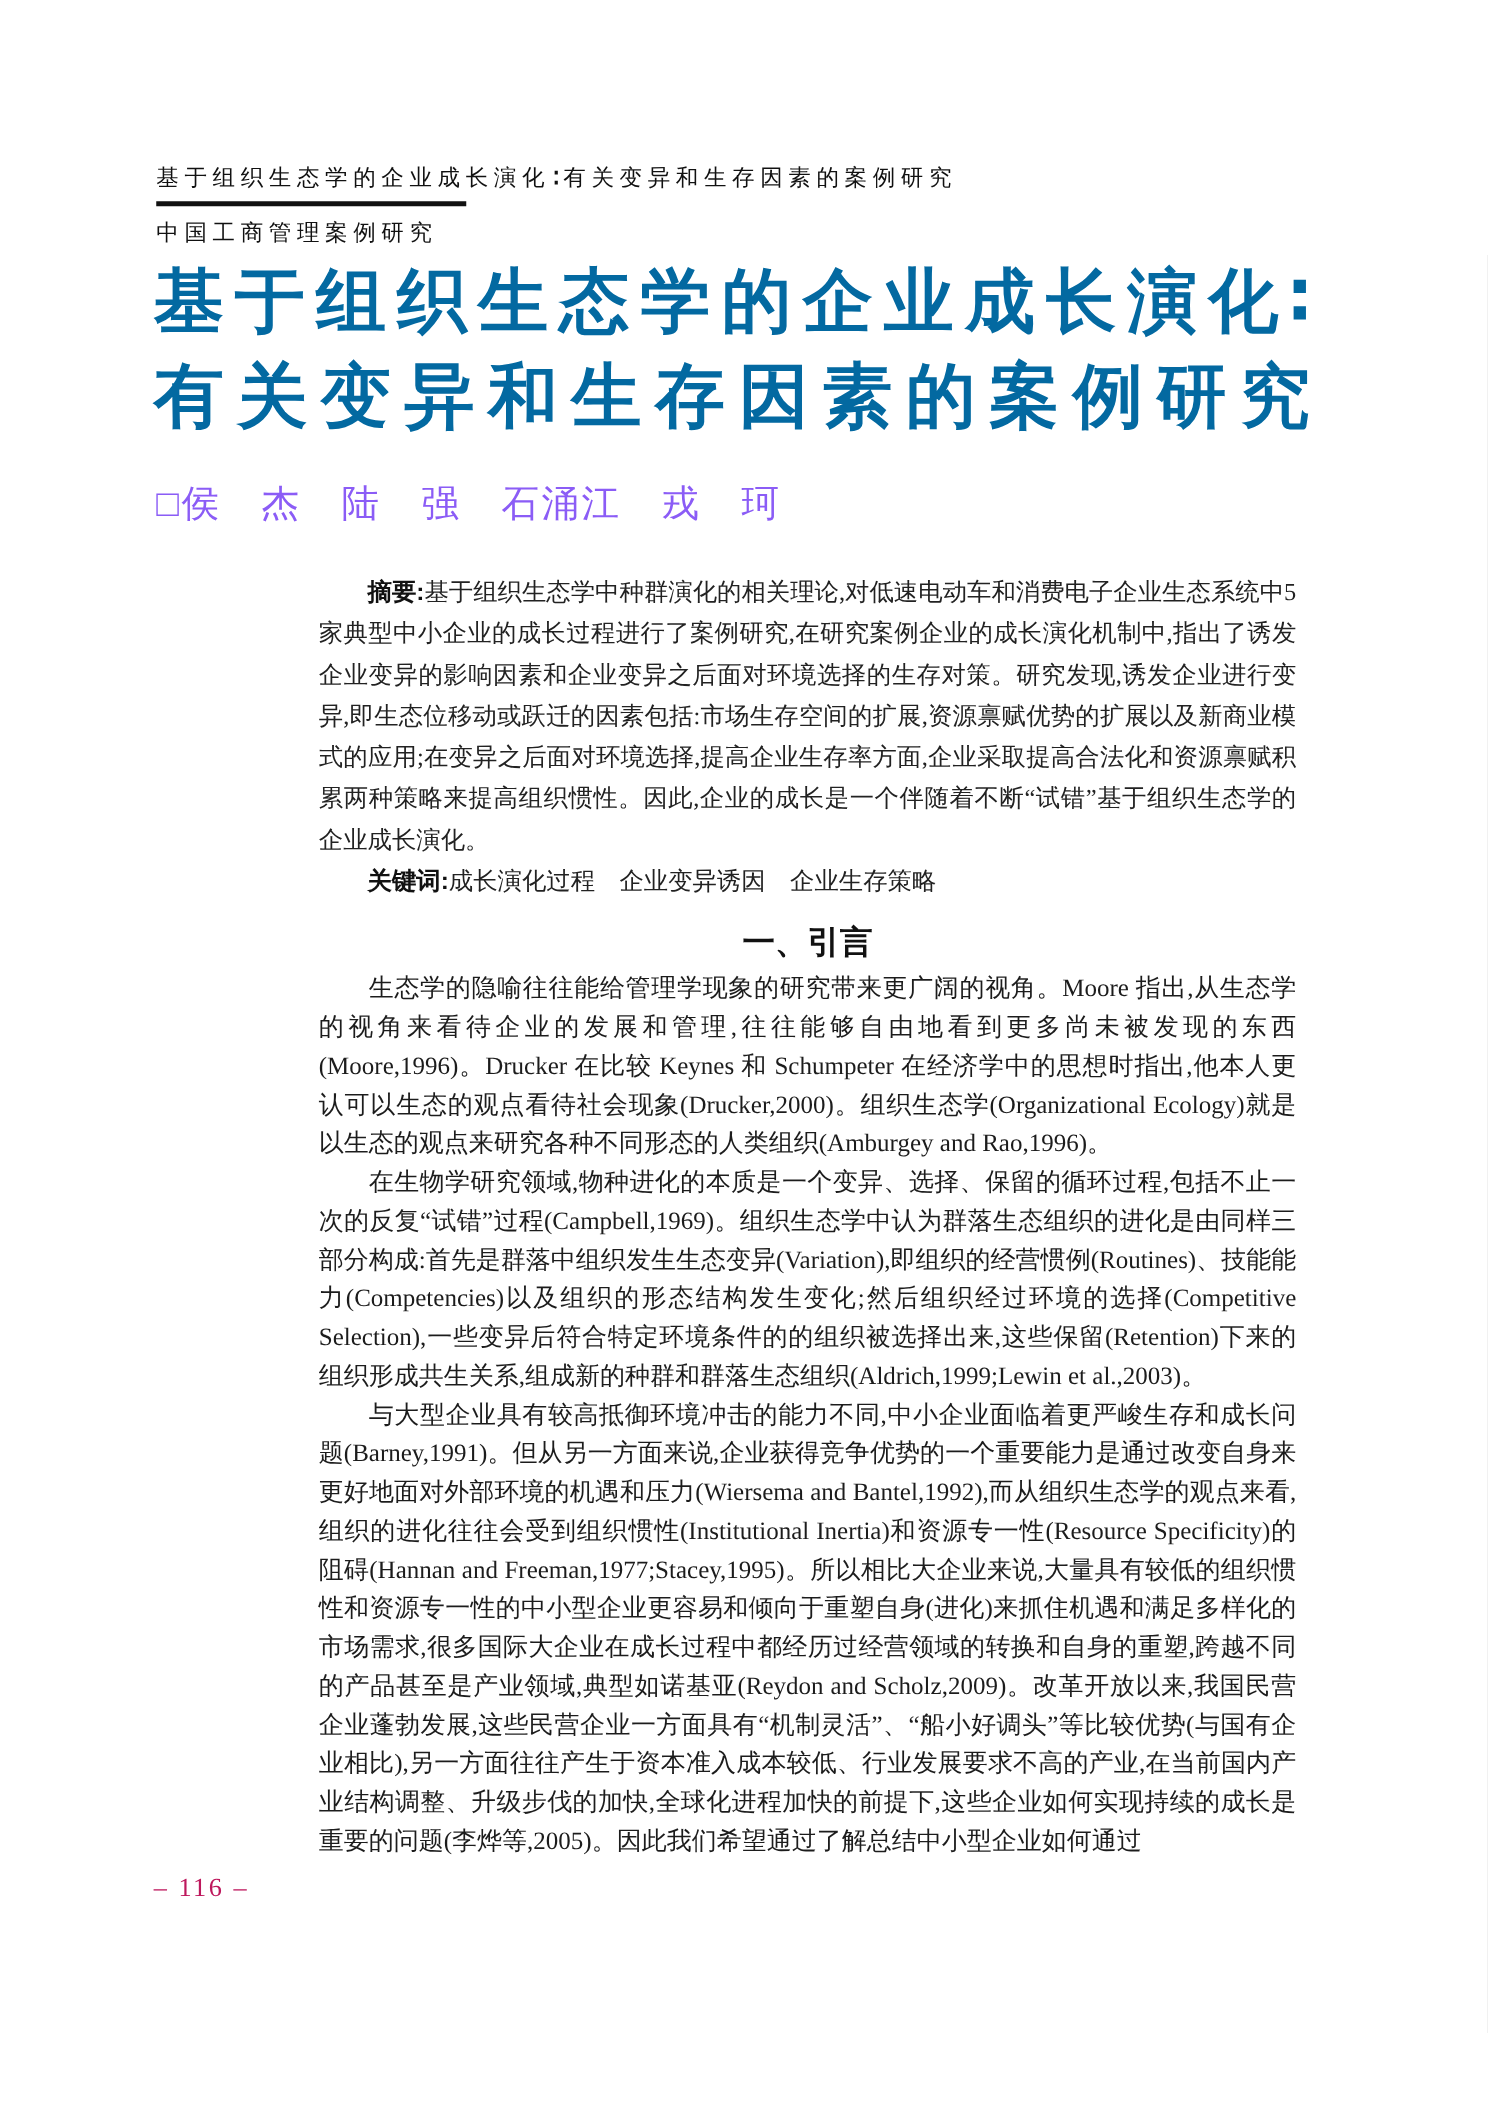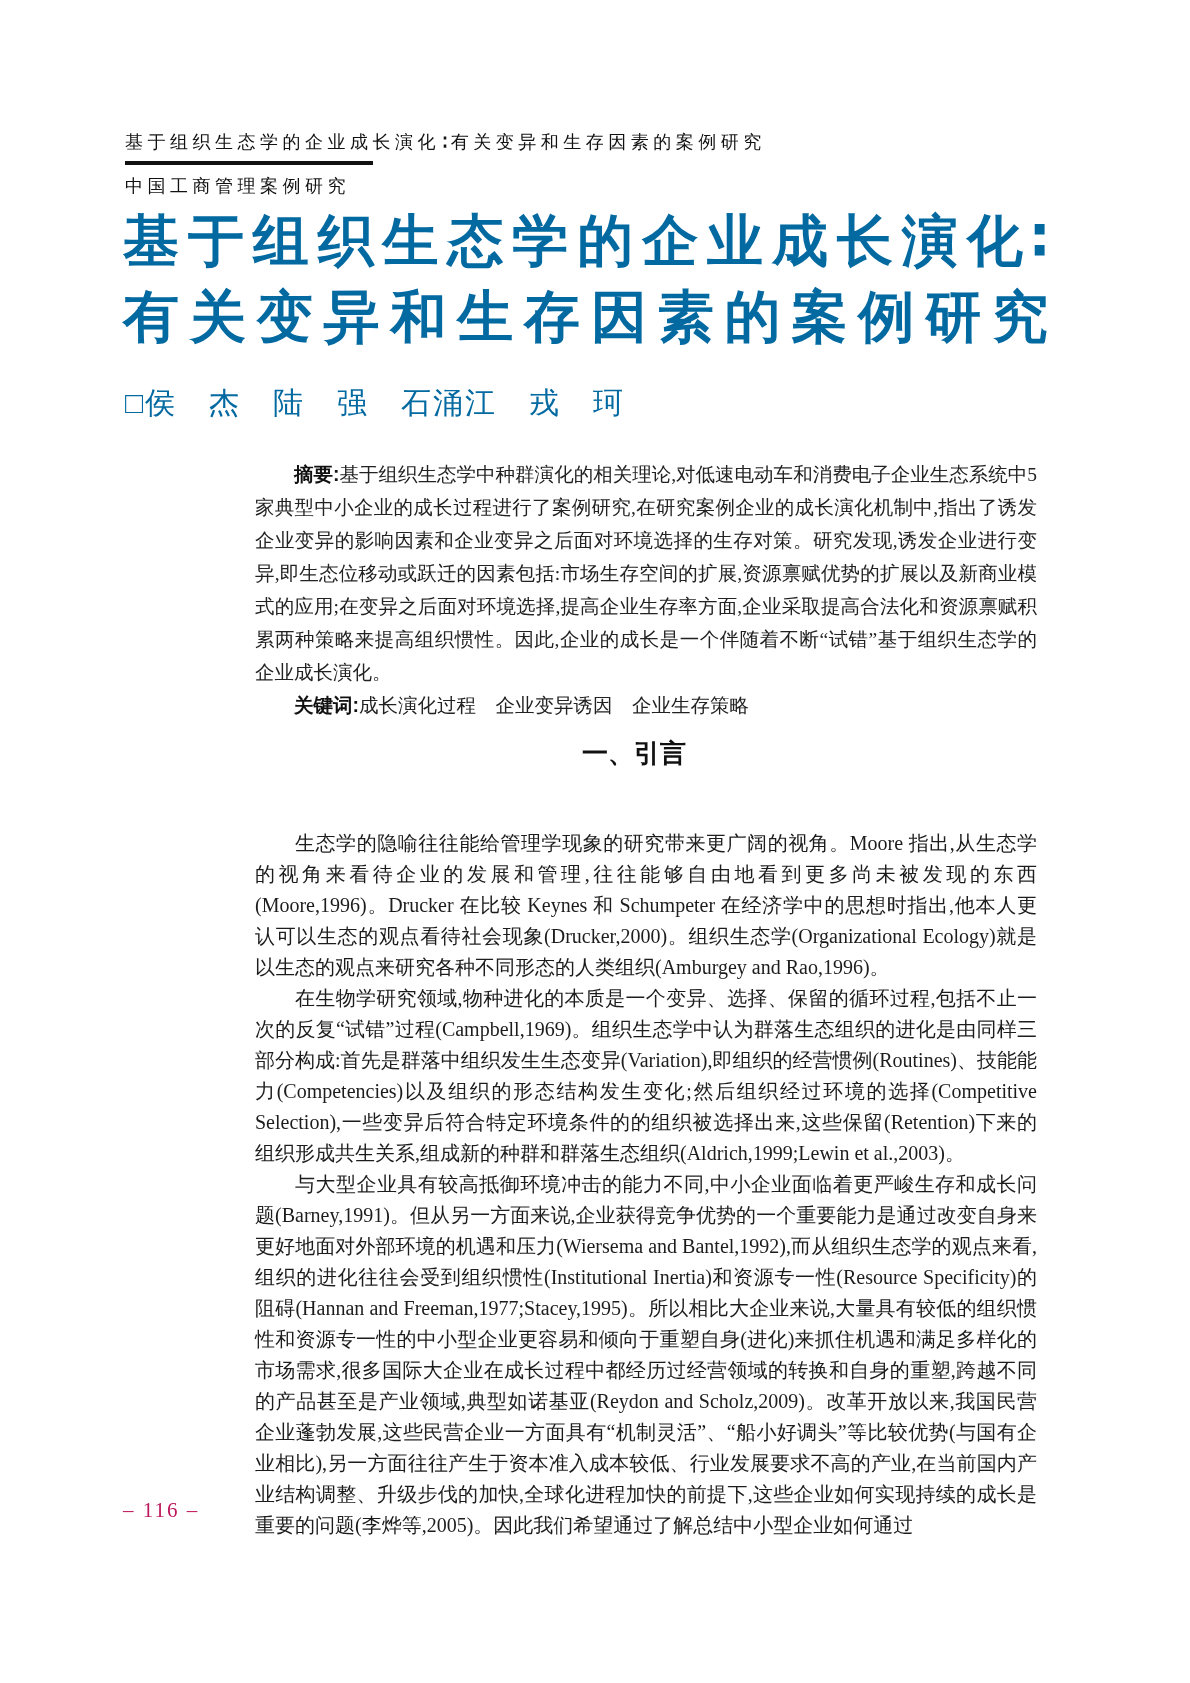--- a/index.html
+++ b/index.html
@@ -59,21 +59,21 @@
     text-justify: inter-character;
   }
 
   
   .authors {
     position: absolute;
     left: 125px;
     top: 383px;
     font-size: 30px;
     letter-spacing: 2px;
-    color: #0369a1;
+    color: #8b5cf6;
   }
 
   
   .abstract-block {
     position: absolute;
     left: 255px;
     top: 458px;
     width: 782px;
   }
   .abstract {
@@ -94,36 +94,36 @@
   .label {
     font-family: "Liberation Sans", "DejaVu Sans", sans-serif;
     font-weight: 700;
     color: #111;
     text-align: center;
   }
 
   
   .section-heading {
     position: absolute;
-    left: 243px;
+    left: 255px;
     top: 736px;
     width: 782px;
     margin: 0;
     text-align: center;
     font-family: "Liberation Sans", "DejaVu Sans", sans-serif;
     font-weight: 700;
     font-size: 26px;
     color: #111;
   }
 
   
   .body-text {
     position: absolute;
     left: 255px;
-    top: 828px;
+    top: 776px;
     width: 782px;
   }
   .body-text p {
     margin: 0;
     font-size: 20px;
     line-height: 31px;
     text-align: justify;
     text-indent: 2em;
     color: #1c1c1c;
   }

